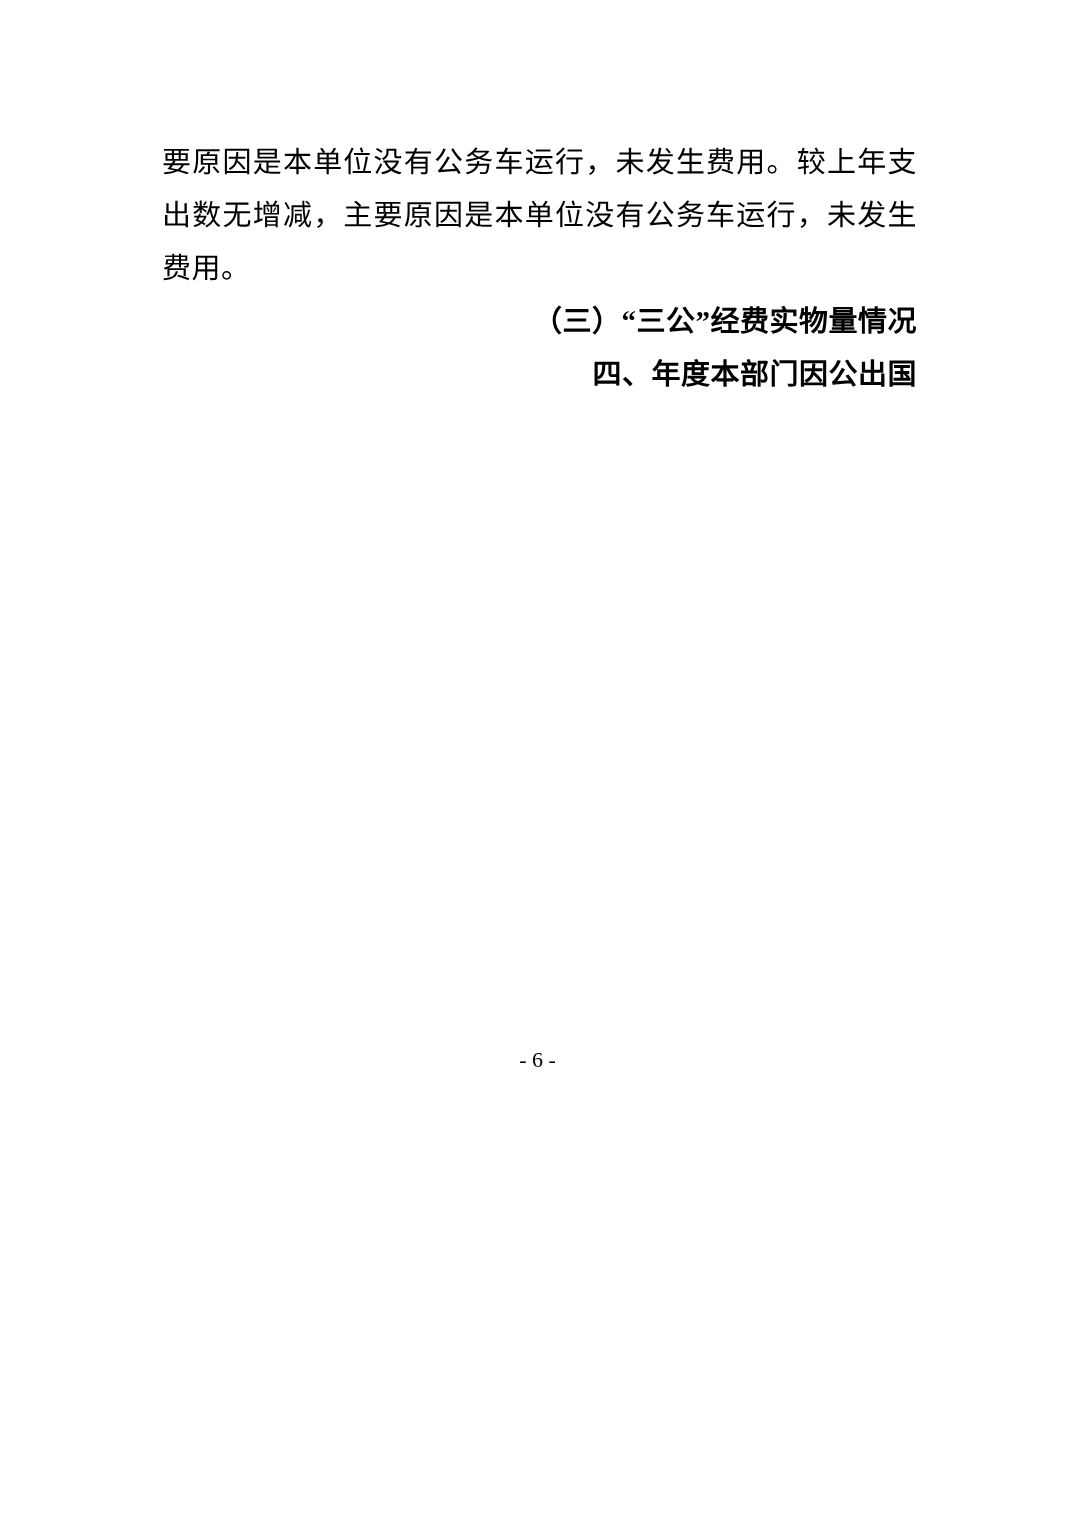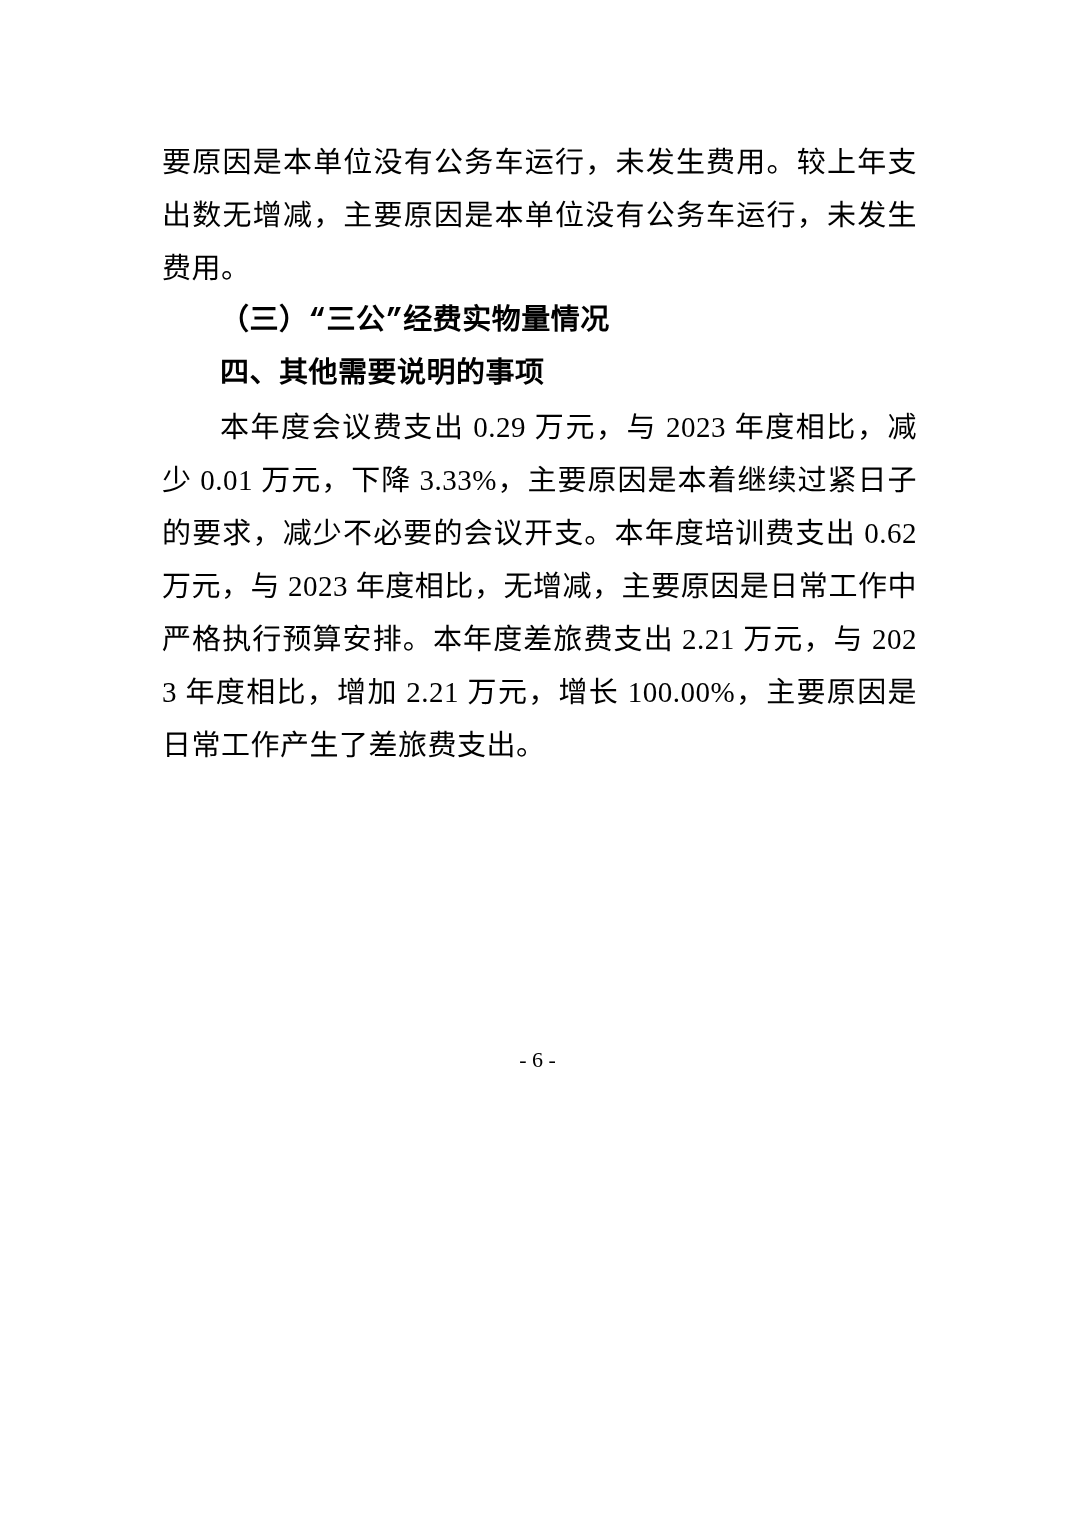--- a/index.html
+++ b/index.html
@@ -27,23 +27,24 @@
     font-weight: normal;
     word-break: break-all;
   }
   .para.continuation {
     text-indent: 0;
   }
   .heading-sub, .heading-section {
     font-size: 29px;
     line-height: 53px;
     text-indent: 2em;
-    font-family: Liberation Mono, monospace;
+    font-family: Liberation Serif, serif;
     font-weight: bold;
     letter-spacing: 0.5px;
+    text-align: right;
   }
   .page-footer {
     position: absolute;
     bottom: 92px;
     left: 0;
     width: 100%;
     text-align: center;
     font-size: 22px;
     line-height: 24px;
     font-family: "Liberation Serif", "DejaVu Serif", serif;
@@ -55,21 +56,20 @@
 
 <div class="page">
   <div class="content">
 
     <p class="para continuation">要原因是本单位没有公务车运行，未发生费用。较上年支出数无增减，主要原因是本单位没有公务车运行，未发生费用。</p>
 
 
     <h3 class="heading-sub">（三）“三公”经费实物量情况</h3>
 
 
-    <h2 class="heading-section">四、其他需要说明的事项</h2>
+    <h2 class="heading-section">四、年度本部门因公出国</h2>
 
 
-    <p class="para">本年度会议费支出 0.29 万元，与 2023 年度相比，减少 0.01 万元，下降 3.33%，主要原因是本着继续过紧日子的要求，减少不必要的会议开支。本年度培训费支出 0.62 万元，与 2023 年度相比，无增减，主要原因是日常工作中严格执行预算安排。本年度差旅费支出 2.21 万元，与 2023 年度相比，增加 2.21 万元，增长 100.00%，主要原因是日常工作产生了差旅费支出。</p>
 
   </div>
 
   <div class="page-footer">- 6 -</div>
 </div>
 
 </body></html>

